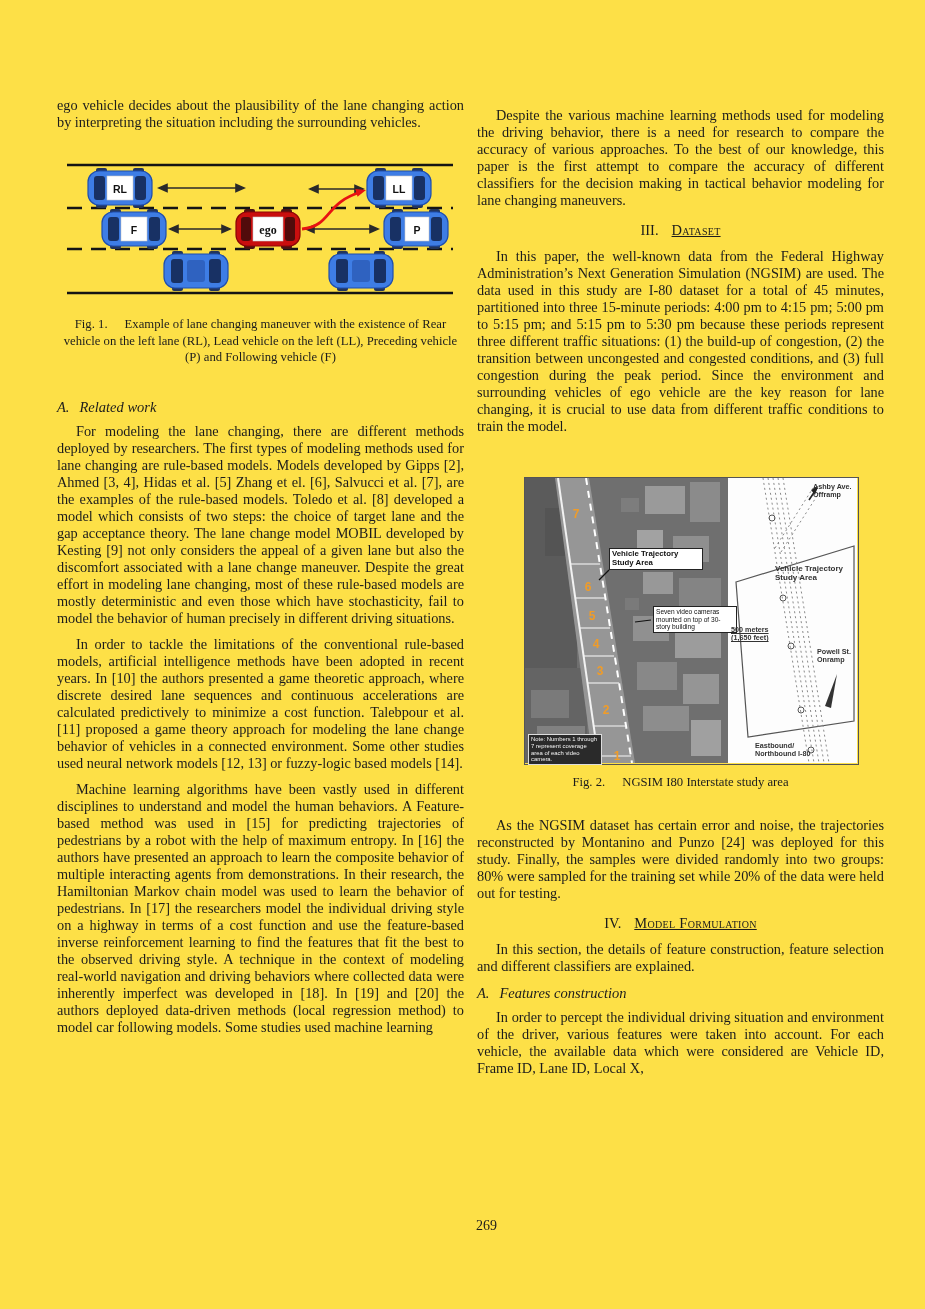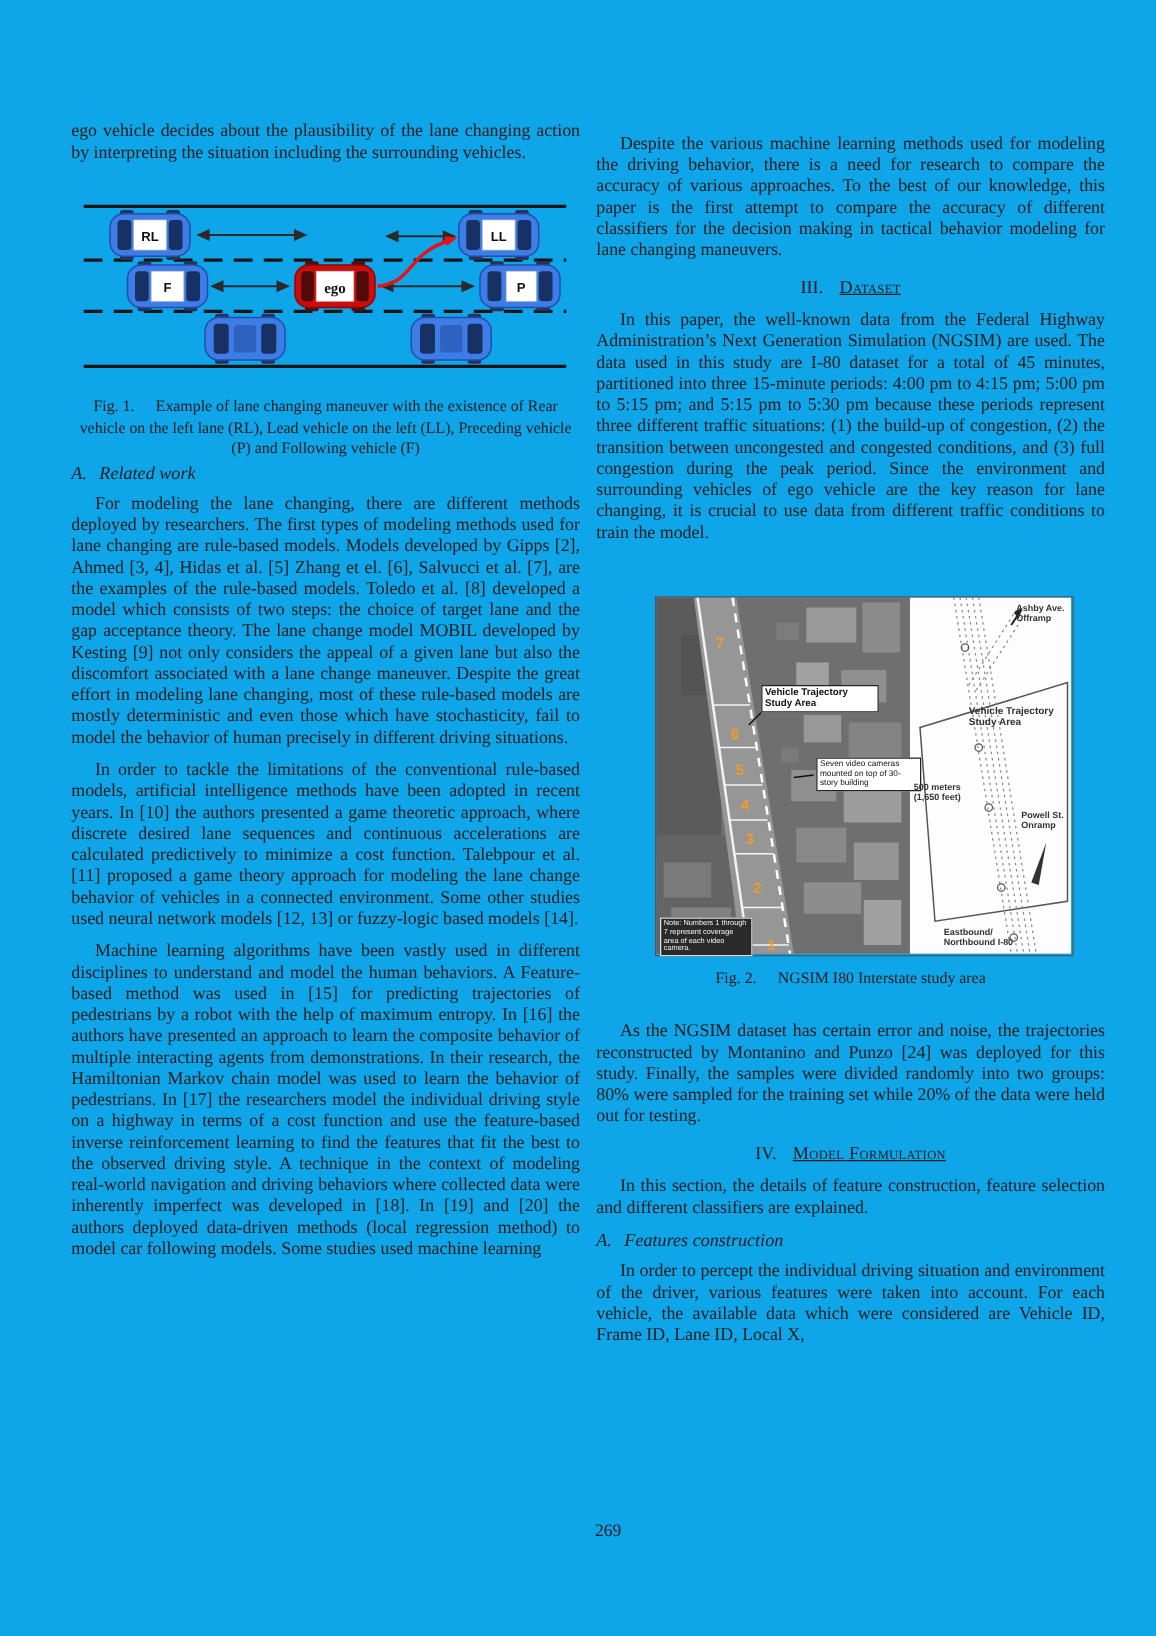--- a/index.html
+++ b/index.html
@@ -1,18 +1,18 @@
 <!DOCTYPE html>
 <html><head>
 <meta charset="utf-8">
 <style>
   * { margin:0; padding:0; box-sizing:border-box; }
   html,body { background:#ffffff; }
   .page {
-    position:relative; width:925px; height:1309px; background:#0ea5e9;
+    position:relative; width:925px; height:1309px; background:#fde047;
     font-family:"Liberation Serif","DejaVu Serif",serif;
     color:#1c1c1c; overflow:hidden;
   }
   .col { position:absolute; top:97px; width:407px; }
   .col-left  { left:57px; }
   .col-right { left:477px; }
   p.body-par {
     font-size:14.3px; line-height:17px; text-align:justify;
     text-indent:19px; margin-bottom:7px;
   }
@@ -167,21 +167,21 @@
           <rect x="45" y="5" width="12" height="24" rx="3" fill="#12234d" opacity="0.85"></rect>
           <rect x="23" y="6" width="18" height="22" rx="3" fill="#2f62c0"></rect>
         </g>
       </svg>
     </div>
 
     <p class="fig-caption">
       <span class="fig-label">Fig. 1.</span><span>Example of lane changing maneuver with the existence of Rear vehicle on the left lane (RL), Lead vehicle on the left (LL), Preceding vehicle (P) and Following vehicle (F)</span>
     </p>
 
-    <div class="sub-heading" style="margin-top:4px;">
+    <div class="sub-heading" style="margin-top:33px;">
       <span class="sub-num">A.</span><span>Related work</span>
     </div>
 
     <p class="body-par">For modeling the lane changing, there are different methods deployed by researchers. The first types of modeling methods used for lane changing are rule-based models. Models developed by Gipps [2], Ahmed [3, 4], Hidas et al. [5] Zhang et el. [6], Salvucci et al. [7], are the examples of the rule-based models. Toledo et al. [8] developed a model which consists of two steps: the choice of target lane and the gap acceptance theory. The lane change model MOBIL developed by Kesting [9] not only considers the appeal of a given lane but also the discomfort associated with a lane change maneuver. Despite the great effort in modeling lane changing, most of these rule-based models are mostly deterministic and even those which have stochasticity, fail to model the behavior of human precisely in different driving situations.</p>
     <p class="body-par" style="margin-top:9px;">In order to tackle the limitations of the conventional rule-based models, artificial intelligence methods have been adopted in recent years. In [10] the authors presented a game theoretic approach, where discrete desired lane sequences and continuous accelerations are calculated predictively to minimize a cost function. Talebpour et al. [11] proposed a game theory approach for modeling the lane change behavior of vehicles in a connected environment. Some other studies used neural network models [12, 13] or fuzzy-logic based models [14].</p>
     <p class="body-par" style="margin-top:9px;">Machine learning algorithms have been vastly used in different disciplines to understand and model the human behaviors. A Feature-based method was used in [15] for predicting trajectories of pedestrians by a robot with the help of maximum entropy. In [16] the authors have presented an approach to learn the composite behavior of multiple interacting agents from demonstrations. In their research, the Hamiltonian Markov chain model was used to learn the behavior of pedestrians. In [17] the researchers model the individual driving style on a highway in terms of a cost function and use the feature-based inverse reinforcement learning to find the features that fit the best to the observed driving style. A technique in the context of modeling real-world navigation and driving behaviors where collected data were inherently imperfect was developed in [18]. In [19] and [20] the authors deployed data-driven methods (local regression method) to model car following models. Some studies used machine learning</p>
   </div>
 
   <div class="col col-right">
 
@@ -270,21 +270,21 @@
           <circle cx="286" cy="272" r="3" fill="none" stroke="#555" stroke-width="1"></circle>
         </g>
       </svg>
 
       
       <div class="ov ov-box" style="left:84px; top:70px; width:94px; font-size:7.8px;">Vehicle Trajectory Study Area</div>
       <div class="ov ov-box" style="left:128px; top:128px; width:84px; font-size:6.6px; font-weight:normal;">Seven video cameras mounted on top of 30-story building</div>
       <div class="ov ov-note" style="left:3px; top:256px; width:74px; font-size:5.9px;">Note: Numbers 1 through 7 represent coverage area of each video camera.</div>
       <div class="ov ov-plain" style="left:288px; top:5px; width:44px; font-size:7.2px;">Ashby Ave. Offramp</div>
       <div class="ov ov-plain" style="left:250px; top:86px; width:84px; font-size:8px;">Vehicle Trajectory Study Area</div>
-      <div class="ov ov-plain" style="left:206px; top:148px; width:56px; font-size:7.2px;">500 meters (1,650 feet)</div>
+      <div class="ov ov-plain" style="left:206px; top:148px; width:56px; font-size:7.2px;text-decoration:underline;">500 meters (1,650 feet)</div>
       <div class="ov ov-plain" style="left:292px; top:170px; width:42px; font-size:7.2px;">Powell St. Onramp</div>
       <div class="ov ov-plain" style="left:230px; top:264px; width:72px; font-size:7.2px;">Eastbound/ Northbound I-80</div>
     </div>
 
     <p class="fig-caption fig2-caption">
       <span class="fig-label">Fig. 2.</span><span>NGSIM I80 Interstate study area</span>
     </p>
 
     <div class="spacer-after-fig2"></div>
 

